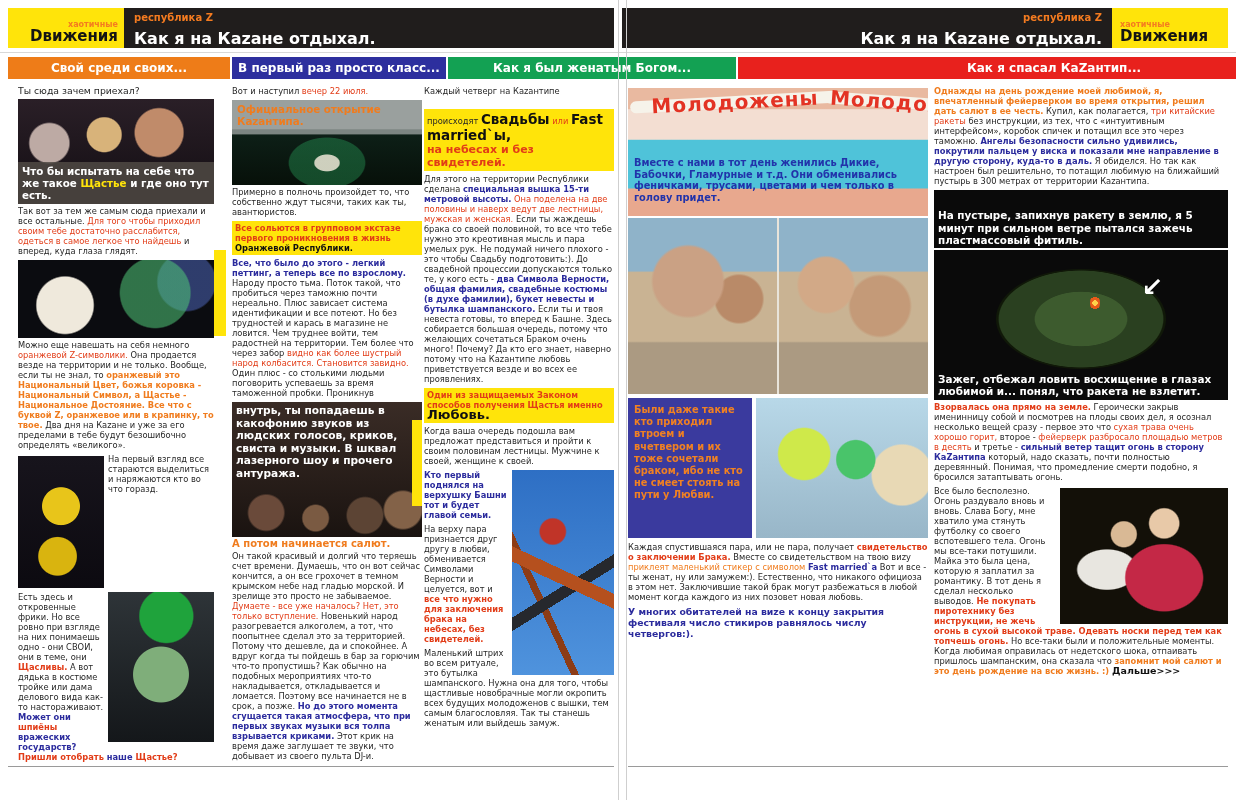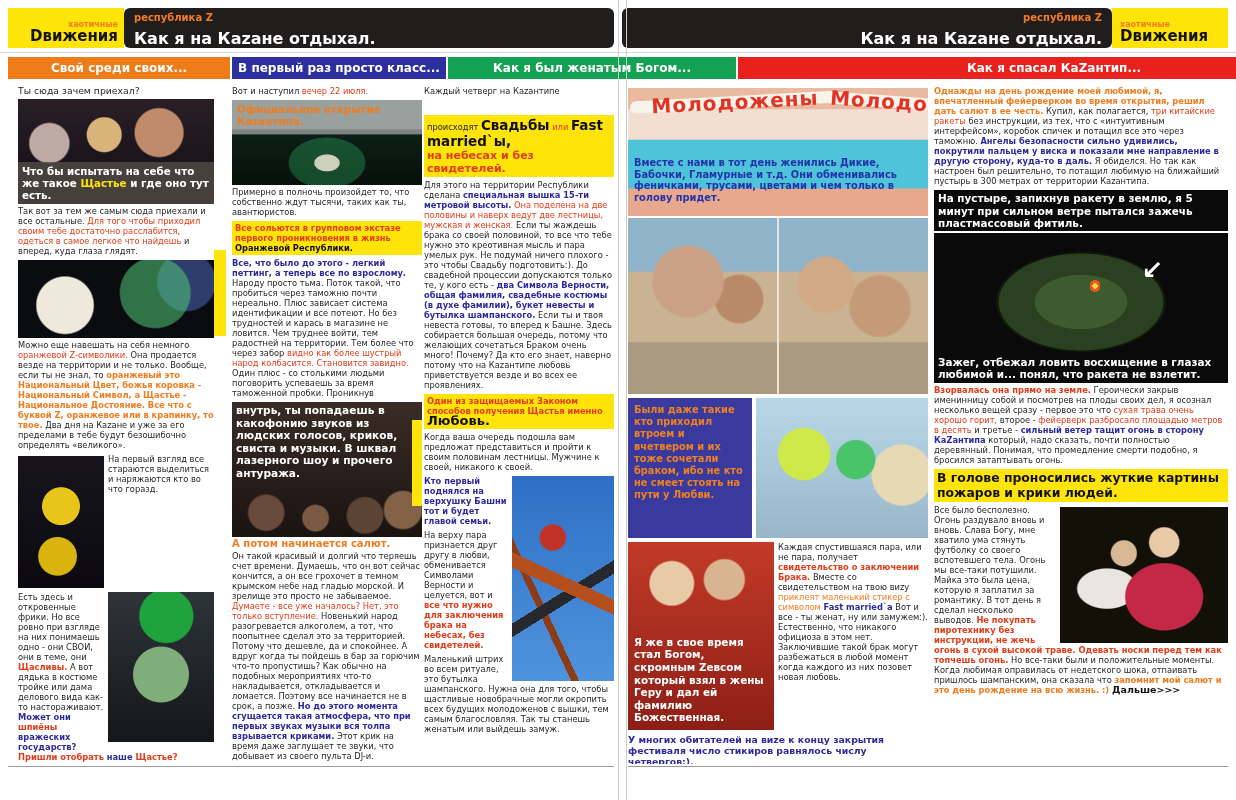--- a/index.html
+++ b/index.html
@@ -16,21 +16,21 @@
   .yel{color:#ffe40a;}
   
   .mast-yellow{top:8px;height:40px;background:#ffe40a;}
   .my-left{left:8px;width:116px;}
   .my-right{left:1112px;width:116px;}
   .brand{position:absolute;bottom:4px;}
   .my-left .brand{right:6px;text-align:right;}
   .my-right .brand{left:8px;text-align:left;}
   .brand-top{display:block;color:#f47b20;font-weight:bold;font-size:8px;line-height:8px;}
   .brand-bot{display:block;color:#141414;font-weight:bold;font-size:15px;line-height:15px;}
-  .mast-black{top:8px;height:40px;background:#201d1c;border-radius:6px;}
+  .mast-black{top:8px;height:40px;background:#201d1c;}
   .mb-left{left:124px;width:490px;}
   .mb-right{left:622px;width:490px;}
   .kicker{position:absolute;top:5px;color:#f47b20;font-weight:bold;font-size:10px;}
   .mtitle{position:absolute;bottom:4px;color:#fff;font-weight:bold;font-size:16px;}
   .mb-left .kicker,.mb-left .mtitle{left:10px;}
   .mb-right .kicker,.mb-right .mtitle{right:10px;text-align:right;}
   .hairline{top:52px;left:0;width:1236px;height:1px;background:#d8d8d8;}
   
   .bar{top:57px;height:22px;color:#fff;font-weight:bold;font-size:12px;line-height:22px;text-align:center;}
   .bar1{left:8px;width:222px;background:#ee7c18;}
@@ -115,21 +115,21 @@
     linear-gradient(#b8d8e8,#98b6c8);}
   .p-zeus{width:146px;height:188px;flex:none;margin:0;background:
     radial-gradient(circle at 30% 22%,#e8c9a8 0 12%,transparent 13%),
     radial-gradient(circle at 66% 20%,#d9b490 0 11%,transparent 12%),
     linear-gradient(#c23a28,#8e1f16);}
   .zeustext{position:absolute;bottom:6px;left:6px;right:6px;color:#fff;font-weight:bold;font-size:10.4px;line-height:12.6px;}
   .midtext{flex:1;}
   .wideline{color:#2b2b9d;font-weight:bold;font-size:9.3px;line-height:11px;margin-top:4px;}
   
   .p-night{height:150px;background:#0a0a0a;}
-  .strip{background:#0a0a0a;color:#fff;font-weight:bold;font-size:10.4px;line-height:12.6px;padding:2px 4px 1px 4px;margin:2px 0 0 0;}
+  .strip{background:#0a0a0a;color:#fff;font-weight:bold;font-size:10.4px;line-height:12.6px;padding:19px 4px 1px 4px;margin:2px 0 0 0;}
   .greencircle{position:absolute;left:50%;top:46%;width:170px;height:100px;transform:translate(-50%,-50%);
     border-radius:50%;background:radial-gradient(ellipse,#3d5b2e 0 38%,#2a4020 39% 68%,#101808 69%);}
   .flame{position:absolute;left:53%;top:30%;width:10px;height:16px;border-radius:50%;
     background:radial-gradient(circle,#ffd24a 0 30%,#e85a1a 31% 62%,transparent 63%);}
   .arrow{position:absolute;right:22%;top:16%;color:#fff;font-size:26px;font-weight:bold;line-height:26px;}
   .nighttext{position:absolute;bottom:2px;left:4px;right:4px;color:#fff;font-weight:bold;font-size:10.4px;line-height:12.4px;}
   .hl-big{font-size:12.4px;line-height:14.8px;font-weight:bold;color:#111;}
   .p-final{float:right;width:168px;height:136px;margin:2px 0 2px 5px;background:
     radial-gradient(circle at 62% 26%,#e8c9a8 0 10%,transparent 11%),
     radial-gradient(circle at 38% 34%,#d9b995 0 9%,transparent 10%),
@@ -211,69 +211,65 @@
     <div class="hlblock"><span class="redb">Все сольются в групповом экстазе первого проникновения в жизнь </span><span class="b">Оранжевой Республики.</span></div>
     <p><span class="blue">Все, что было до этого - легкий петтинг, а теперь все по взрослому.</span><span> Народу просто тьма. Поток такой, что пробиться через таможню почти нереально. Плюс зависает система идентификации и все потеют. Но без трудностей и карась в магазине не ловится. Чем труднее войти, тем радостней на территории. Тем более что через забор </span><span class="red">видно как более шустрый народ колбасится. Становится завидно.</span><span> Один плюс - со столькими людьми поговорить успеваешь за время таможенной пробки. Проникнув</span></p>
     <div class="photo p-crowd">
       <div class="crowdtext">внутрь, ты попадаешь в какофонию звуков из людских голосов, криков, свиста и музыки. В шквал лазерного шоу и прочего антуража.</div>
     </div>
     <p class="or h2o">А потом начинается салют.</p>
     <p><span>Он такой красивый и долгий что теряешь счет времени. Думаешь, что он вот сейчас кончится, а он все грохочет в темном крымском небе над гладью морской. И зрелище это просто не забываемое. </span><span class="red">Думаете - все уже началось? Нет, это только вступление.</span><span> Новенький народ разогревается алкоголем, а тот, что поопытнее сделал это за территорией. Потому что дешевле, да и спокойнее. А вдруг когда ты пойдешь в бар за горючим что-то пропустишь? Как обычно на подобных мероприятиях что-то накладывается, откладывается и ломается. Поэтому все начинается не в срок, а позже. </span><span class="blue">Но до этого момента сгущается такая атмосфера, что при первых звуках музыки вся толпа взрывается криками.</span><span> Этот крик на время даже заглушает те звуки, что добывает из своего пульта DJ-и.</span></p>
   </div>
 
   <div class="abs col c3">
-    <p style="margin-bottom:19px">Каждый четверг на Каzантипе</p>
+    <p style="margin-bottom:13px">Каждый четверг на Каzантипе</p>
     <div class="hlblock">
       <span>происходят </span><span class="wed-big">Свадьбы</span><span class="red"> или </span><span class="wed-big blue">Fast married`ы,</span><br>
       <span class="red wed-mid">на небесах и без свидетелей.</span>
     </div>
     <p><span>Для этого на территории Республики сделана </span><span class="blue">специальная вышка 15-ти метровой высоты.</span><span class="red"> Она поделена на две половины и наверх ведут две лестницы, мужская и женская.</span><span> Если ты жаждешь брака со своей половиной, то все что тебе нужно это креотивная мысль и пара умелых рук. Не подумай ничего плохого - это чтобы Свадьбу подготовить:). До свадебной процессии допускаются только те, у кого есть - </span><span class="blue">два Символа Верности, общая фамилия, свадебные костюмы (в духе фамилии), букет невесты и бутылка шампанского.</span><span> Если ты и твоя невеста готовы, то вперед к Башне. Здесь собирается большая очередь, потому что желающих сочетаться Браком очень много! Почему? Да кто его знает, наверно потому что на Каzантипе любовь приветствуется везде и во всех ее проявлениях.</span></p>
     <div class="hlblock"><span class="redb">Один из защищаемых Законом способов получения Щастья именно </span><span class="hl-love">Любовь.</span></div>
-    <p>Когда ваша очередь подошла вам предложат представиться и пройти к своим половинам лестницы. Мужчине к своей, никакого к своей.</p>
+    <p>Когда ваша очередь подошла вам предложат представиться и пройти к своим половинам лестницы. Мужчине к своей, женщине к своей.</p>
     <div class="towerwrap">
       <div class="photo p-tower"></div>
       <p class="blue">Кто первый поднялся на верхушку Башни тот и будет главой семьи.</p>
       <p><span>На верху пара признается друг другу в любви, обменивается Символами Верности и целуется, вот и </span><span class="redb">все что нужно для заключения брака на небесах, без свидетелей.</span></p>
       <p>Маленький штрих во всем ритуале, это бутылка шампанского. Нужна она для того, чтобы щастливые новобрачные могли окропить всех будущих молодоженов с вышки, тем самым благословляя. Так ты станешь женатым или выйдешь замуж.</p>
     </div>
   </div>
 
   <div class="abs col cm">
     <div class="photo p-wed">
       <div class="shirtband"><span>Молодожены</span></div>
       <div class="shirtband band2"><span>Молодожены</span></div>
       <div class="wedcap">Вместе с нами в тот день женились Дикие, Бабочки, Гламурные и т.д. Они обменивались феничками, трусами, цветами и чем только в голову придет.</div>
     </div>
     <div class="photo p-couples"></div>
     <div class="midrow">
       <div class="bluebox">Были даже такие кто приходил втроем и вчетвером и их тоже сочетали браком, ибо не кто не смеет стоять на пути у Любви.</div>
       <div class="photo p-costume"></div>
     </div>
     <div class="midrow">
-      <div class="photo p-zeus">
-        <div class="zeustext">Я же в свое время стал Богом, скромным Zевсом который взял в жены Геру и дал ей фамилию Божественная.</div>
-      </div>
       <div class="midtext">
         <span>Каждая спустившаяся пара, или не пара, получает </span><span class="redb">свидетельство о заключении Брака.</span><span> Вместе со свидетельством на твою виzу </span><span class="orr">приклеят маленький стикер с символом </span><span class="blue">Fast married`а</span><span> Вот и все - ты женат, ну или замужем:). Естественно, что никакого официоза в этом нет. Заключившие такой брак могут разбежаться в любой момент когда каждого из них позовет новая любовь. </span>
       </div>
     </div>
     <p class="wideline">У многих обитателей на виzе к концу закрытия фестиваля число стикиров равнялось числу четвергов:).</p>
   </div>
 
   <div class="abs col c5">
     <p><span class="or">Однажды на день рождение моей любимой, я, впечатленный фейерверком во время открытия, решил дать салют в ее честь.</span><span> Купил, как полагается, </span><span class="red">три китайские ракеты</span><span> без инструкции, из тех, что с «интуитивным интерфейсом», коробок спичек и потащил все это через таможню. </span><span class="blue">Ангелы безопасности сильно удивились, покрутили пальцем у виска и показали мне направление в другую сторону, куда-то в даль.</span><span> Я обиделся. Но так как настроен был решительно, то потащил любимую на ближайший пустырь в 300 метрах от территории Каzантипа.</span></p>
     <div class="strip">На пустыре, запихнув ракету в землю, я 5 минут при сильном ветре пытался зажечь пластмассовый фитиль.</div>
     <div class="photo p-night">
       <div class="greencircle"></div>
       <div class="flame"></div>
       <span class="arrow">↙</span>
       <div class="nighttext">Зажег, отбежал ловить восхищение в глазах любимой и... понял, что ракета не взлетит.</div>
     </div>
     <p><span class="redb">Взорвалась она прямо на земле.</span><span> Героически закрыв именинницу собой и посмотрев на плоды своих дел, я осознал несколько вещей сразу - первое это что </span><span class="red">сухая трава очень хорошо горит,</span><span> второе - </span><span class="red">фейерверк разбросало площадью метров в десять</span><span> и третье - </span><span class="blue">сильный ветер тащит огонь в сторону КаZантипа</span><span> который, надо сказать, почти полностью деревянный. Понимая, что промедление смерти подобно, я бросился затаптывать огонь.</span></p>
-    <div class="hlblock hl-big">В голове проносились жуткие картины пожаров и крики людей.</div>
     <div>
       <div class="photo p-final"></div>
       <p><span>Все было бесполезно. Огонь раздувало вновь и вновь. Слава Богу, мне хватило ума стянуть футболку со своего вспотевшего тела. Огонь мы все-таки потушили. Майка это была цена, которую я заплатил за романтику. В тот день я сделал несколько выводов. </span><span class="redb">Не покупать пиротехнику без инструкции, не жечь огонь в сухой высокой траве. Одевать носки перед тем как топчешь огонь.</span><span> Но все-таки были и положительные моменты. Когда любимая оправилась от недетского шока, отпаивать пришлось шампанским, она сказала что </span><span class="or">запомнит мой салют и это день рождение на всю жизнь. :) </span><span class="next">Дальше&gt;&gt;&gt;</span></p>
     </div>
   </div>
 
   <div class="abs gut g1"></div>
   <div class="abs gut g2"></div>
   <div class="abs ys ys1"></div>
   <div class="abs ys ys2"></div>

